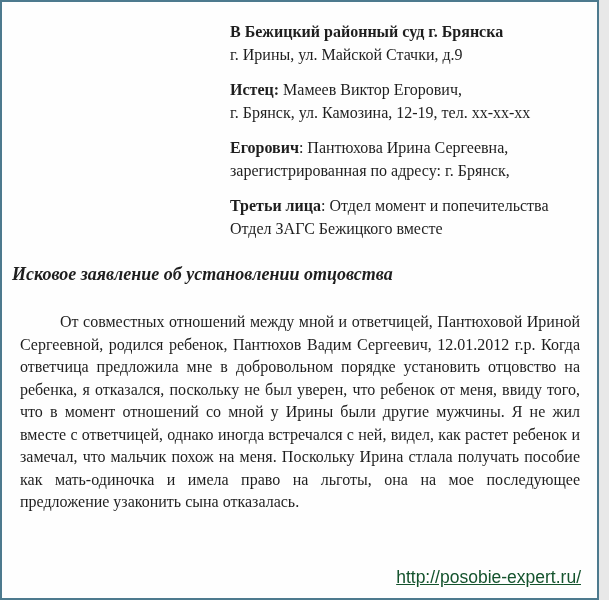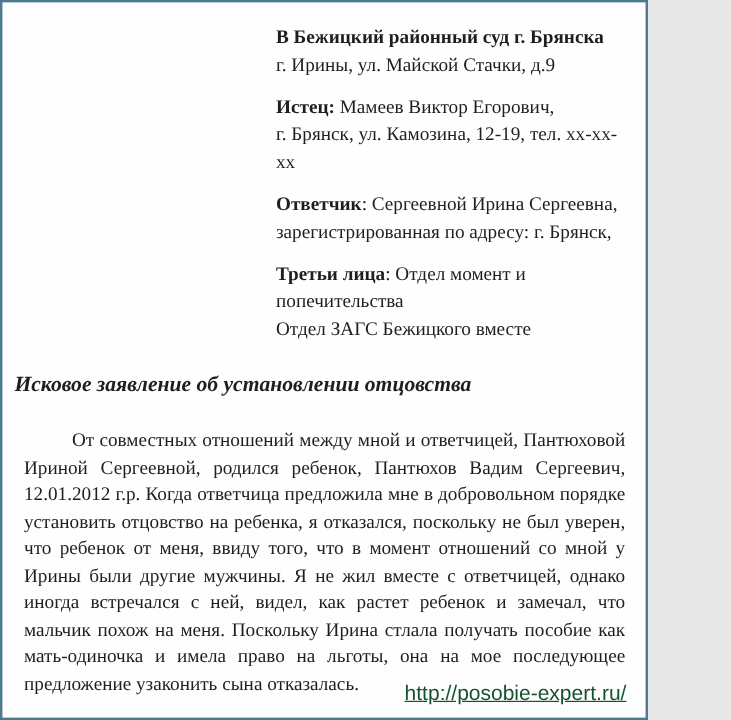--- a/index.html
+++ b/index.html
@@ -1,18 +1,18 @@
 <!DOCTYPE html>
 <html lang="ru"><head>
 <meta charset="utf-8">
 <style>
   html, body { margin: 0; padding: 0; background: #e8e8e8; }
   .page {
     position: relative;
-    width: 540px;
+    width: 599px;
     height: 600px;
     box-sizing: border-box;
     margin: 0;
     background: #fefefe;
     border: 2px solid #4d7a8e;
     overflow: hidden;
     font-family: "Liberation Serif", "DejaVu Serif", serif;
     font-size: 16px;
     color: #1e1e1e;
   }
@@ -62,21 +62,21 @@
       <p class="b">В Бежицкий районный суд г. Брянска</p>
       <p>г. Ирины, ул. Майской Стачки, д.9</p>
     </div>
 
     <div class="block">
       <p><span class="b">Истец:</span><span> Мамеев Виктор Егорович,</span></p>
       <p>г. Брянск, ул. Камозина, 12-19, тел. хх-хх-хх</p>
     </div>
 
     <div class="block">
-      <p><span class="b">Ответчик</span><span>: Сергеевной Ирина Сергеевна,</span></p>
+      <p><span class="b">Егорович</span><span>: Пантюхова Ирина Сергеевна,</span></p>
       <p>зарегистрированная по адресу: г. Брянск,</p>
     </div>
 
     <div class="block">
       <p><span class="b">Третьи лица</span><span>: Отдел момент и попечительства</span></p>
       <p>Отдел ЗАГС Бежицкого вместе</p>
     </div>
 
   </div>
 

